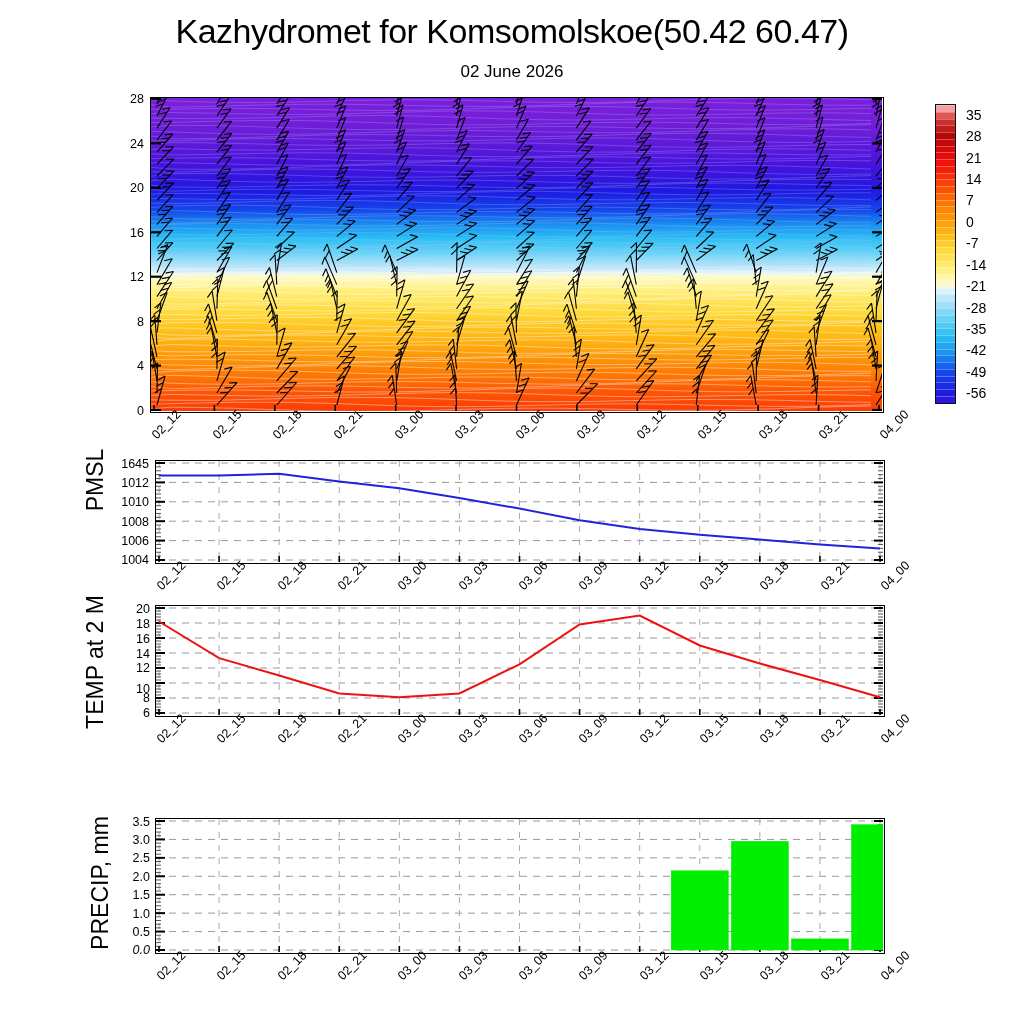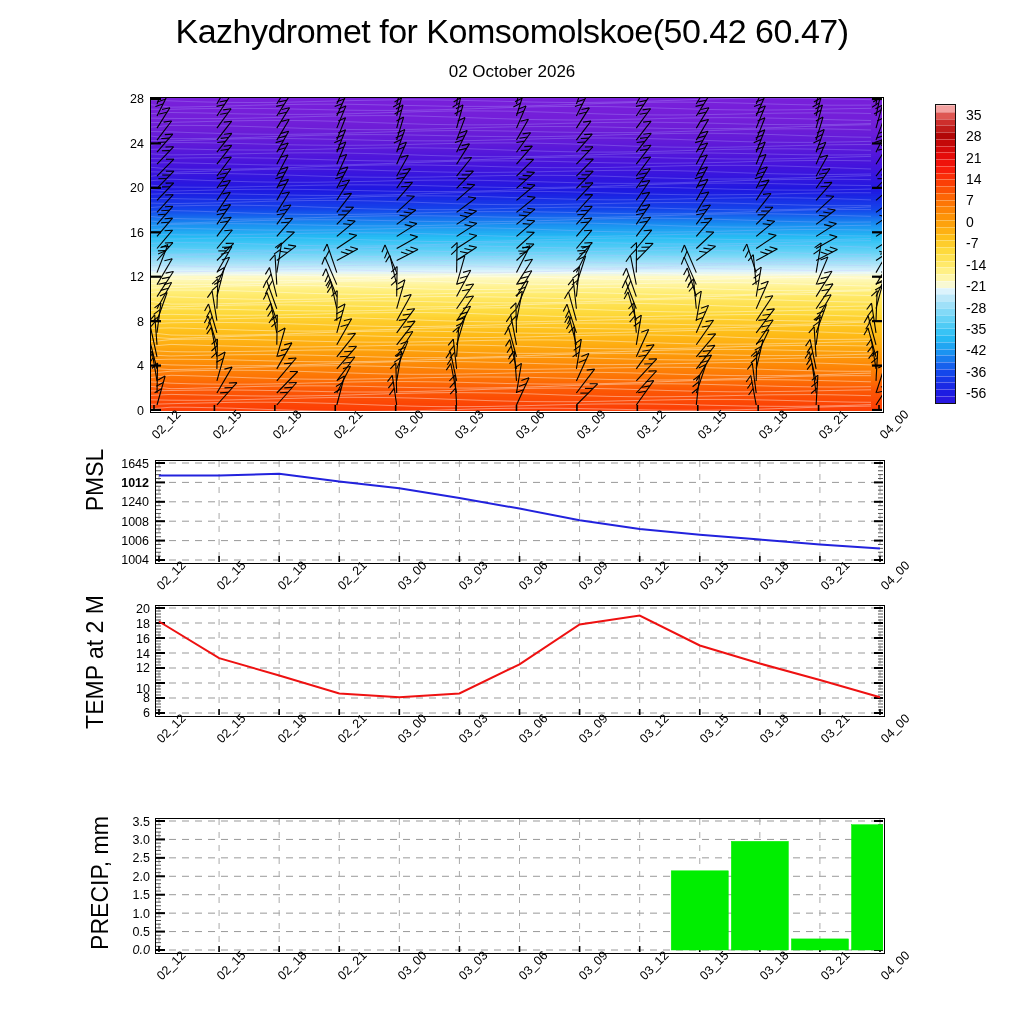--- a/index.html
+++ b/index.html
@@ -36,21 +36,21 @@
   #cbar{position:absolute;left:935px;top:104px;width:21px;height:300px;
         border:1px solid #111;box-sizing:border-box;overflow:hidden;}
   .cbseg{width:100%;}
   #cblabels{position:absolute;left:966px;top:104px;width:60px;height:300px;}
   .cblab{position:absolute;font-size:14px;white-space:nowrap;transform:translateY(-50%);}
 </style>
 </head>
 <body>
 
 <div id="title">Kazhydromet for Komsomolskoe(50.42 60.47)</div>
-<div id="subtitle">02 October 2026</div>
+<div id="subtitle">02 June 2026</div>
 
 <div class="panel" id="p-main" style="left:150px;top:97px;width:734px;height:316px;">
   <svg class="plotsvg" id="svg-main" width="731" height="313">
       <rect x="0" y="0" width="731" height="2.85625" fill="rgb(121,32,219)"></rect>
       <rect x="0" y="1.95625" width="731" height="2.85625" fill="rgb(120,32,218)"></rect>
       <rect x="0" y="3.9125" width="731" height="2.85625" fill="rgb(120,32,218)"></rect>
       <rect x="0" y="5.86875" width="731" height="2.85625" fill="rgb(119,32,218)"></rect>
       <rect x="0" y="7.825" width="731" height="2.85625" fill="rgb(119,31,218)"></rect>
       <rect x="0" y="9.78125" width="731" height="2.85625" fill="rgb(118,31,218)"></rect>
       <rect x="0" y="11.7375" width="731" height="2.85625" fill="rgb(118,31,218)"></rect>
@@ -1403,21 +1403,21 @@
     <div class="cblab" style="top: 53.5714px; left: 0px;">21</div>
     <div class="cblab" style="top: 75px; left: 0px;">14</div>
     <div class="cblab" style="top: 96.4286px; left: 0px;">7</div>
     <div class="cblab" style="top: 117.857px; left: 0px;">0</div>
     <div class="cblab" style="top: 139.286px; left: 0px;">-7</div>
     <div class="cblab" style="top: 160.714px; left: 0px;">-14</div>
     <div class="cblab" style="top: 182.143px; left: 0px;">-21</div>
     <div class="cblab" style="top: 203.571px; left: 0px;">-28</div>
     <div class="cblab" style="top: 225px; left: 0px;">-35</div>
     <div class="cblab" style="top: 246.429px; left: 0px;">-42</div>
-    <div class="cblab" style="top: 267.857px; left: 0px;">-36</div>
+    <div class="cblab" style="top: 267.857px; left: 0px;">-49</div>
     <div class="cblab" style="top: 289.286px; left: 0px;">-56</div>
   </div>
 
 <div class="vtitle" style="left:40px;top:465px;width:110px;height:30px;line-height:30px;">PMSL</div>
 <div class="panel" id="p-pmsl" style="left:155px;top:460px;width:730px;height:104px;">
   <svg class="plotsvg" id="svg-pmsl" width="727" height="101">
       <line x1="0" y1="99" x2="727" y2="99" stroke="#999" stroke-width="1" stroke-dasharray="7 6"></line>
       <line x1="0" y1="79.60000000000001" x2="727" y2="79.60000000000001" stroke="#999" stroke-width="1" stroke-dasharray="7 6"></line>
       <line x1="0" y1="60.199999999999996" x2="727" y2="60.199999999999996" stroke="#999" stroke-width="1" stroke-dasharray="7 6"></line>
       <line x1="0" y1="40.800000000000004" x2="727" y2="40.800000000000004" stroke="#999" stroke-width="1" stroke-dasharray="7 6"></line>
@@ -1501,22 +1501,22 @@
       <line x1="603.8333333333334" y1="101" x2="603.8333333333334" y2="95" stroke="#000" stroke-width="1.6"></line>
       <line x1="663.9166666666666" y1="101" x2="663.9166666666666" y2="95" stroke="#000" stroke-width="1.6"></line>
       <line x1="724" y1="101" x2="724" y2="95" stroke="#000" stroke-width="1.6"></line>
       <path d="M3.0 14.6 L63.1 14.6 L123.2 12.7 L183.3 20.4 L243.3 27.2 L303.4 36.9 L363.5 47.6 L423.6 59.2 L483.7 68.0 L543.8 73.8 L603.8 78.6 L663.9 83.5 L724.0 87.4" fill="none" stroke="#2222dd" stroke-width="2"></path>
     </svg>
 </div>
 <div class="ylabbox" id="yl-pmsl" style="left:105px;top:460px;width:44px;height:104px;">
     <div class="ylab" style="top: 100.4px; width: 100%;">1004</div>
     <div class="ylab" style="top: 81.04px; width: 100%;">1006</div>
     <div class="ylab" style="top: 61.68px; width: 100%;">1008</div>
-    <div class="ylab" style="top: 42.32px; width: 100%;">1240</div>
-    <div class="ylab" style="top: 22.96px; width: 100%; font-weight: bold;">1012</div>
+    <div class="ylab" style="top: 42.32px; width: 100%;">1010</div>
+    <div class="ylab" style="top: 22.96px; width: 100%;">1012</div>
     <div class="ylab" style="top: 3.6px; width: 100%;">1645</div>
   </div>
 <div class="xlabbox" id="xl-pmsl" style="left:155px;top:569px;width:730px;height:46px;">
     <div class="xlab" style="left: -1px; top: 14px;">02_12</div>
     <div class="xlab" style="left: 59.3333px; top: 14px;">02_15</div>
     <div class="xlab" style="left: 119.667px; top: 14px;">02_18</div>
     <div class="xlab" style="left: 180px; top: 14px;">02_21</div>
     <div class="xlab" style="left: 240.333px; top: 14px;">03_00</div>
     <div class="xlab" style="left: 300.667px; top: 14px;">03_03</div>
     <div class="xlab" style="left: 361px; top: 14px;">03_06</div>

